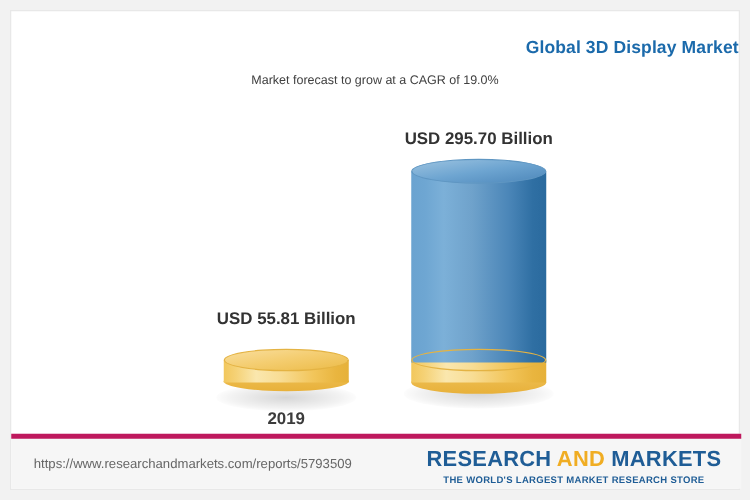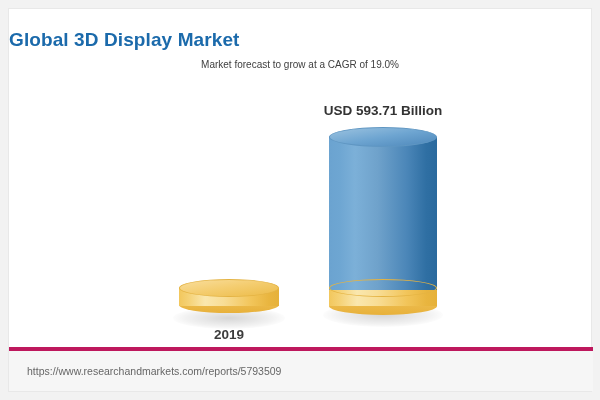--- a/index.html
+++ b/index.html
@@ -31,22 +31,22 @@
     box-sizing: border-box;
     border: 1px solid #e8e8e8;
   }
 
   
   .chart-title {
     position: absolute;
     left: 0;
     top: 20px;
     width: 100%;
-    text-align: left;
-    font-size: 19px;
+    text-align: right;
+    font-size: 14px;
     font-weight: bold;
     color: #1b6aab;
     letter-spacing: 0.1px;
   }
   .chart-subtitle {
     position: absolute;
     left: 0;
     top: 50px;
     width: 100%;
     text-align: center;
@@ -191,35 +191,36 @@
 <div id="infographic">
   <div class="card">
 
     <div class="chart-title">Global 3D Display Market</div>
     <div class="chart-subtitle">Market forecast to grow at a CAGR of 19.0%</div>
 
     <div class="plot">
 
       <div class="bar-group" style="left:162px; top:230px; width:116px; height:110px;">
 
+        <div class="value-label" style="left:-18px; top:8px; width:152px;">USD 55.81 Billion</div>
 
         <div class="bar-shadow" style="left:2px; top:68px; width:112px; height:22px;"></div>
 
         <div class="cyl" style="left:8px; top:40px; width:100px; height:42px;">
           <div class="cyl-bottom gold-bottom" style="top:18px; height:16px;"></div>
           <div class="cyl-body gold-body" style="top:9px; height:18px;"></div>
           <div class="cyl-top gold-top-solid" style="top:0px; height:18px;"></div>
         </div>
 
         <div class="cat-label" style="left:8px; top:88px; width:100px;">2019</div>
       </div>
 
       <div class="bar-group" style="left:312px; top:92px; width:124px; height:248px;">
 
-        <div class="value-label" style="left:-18px; top:2px; width:160px;">USD 593.71 Billion</div>
+        <div class="value-label" style="left:-18px; top:2px; width:160px;">USD 295.70 Billion</div>
 
         <div class="bar-shadow" style="left:2px; top:202px; width:120px; height:24px;"></div>
 
         <div class="cyl" style="left:8px; top:26px; width:108px; height:192px;">
 
           <div class="cyl-bottom gold-bottom" style="top:170px; height:18px;"></div>
 
           <div class="cyl-body gold-body" style="top:161px; height:18px;"></div>
 
           <div class="cyl-body blue-body" style="top:10px; height:153px;"></div>
@@ -230,17 +231,21 @@
         </div>
 
       </div>
 
     </div>
 
     <div class="footer">
       <div class="footer-url">https://www.researchandmarkets.com/reports/5793509</div>
 
       <div class="logo">
+        <div class="logo-main">
+          <span>RESEARCH</span><span> </span><span class="logo-and">AND</span><span> </span><span>MARKETS</span>
+        </div>
+        <div class="logo-tag">THE WORLD'S LARGEST MARKET RESEARCH STORE</div>
       </div>
     </div>
 
   </div>
 </div>
 
 </body></html>

